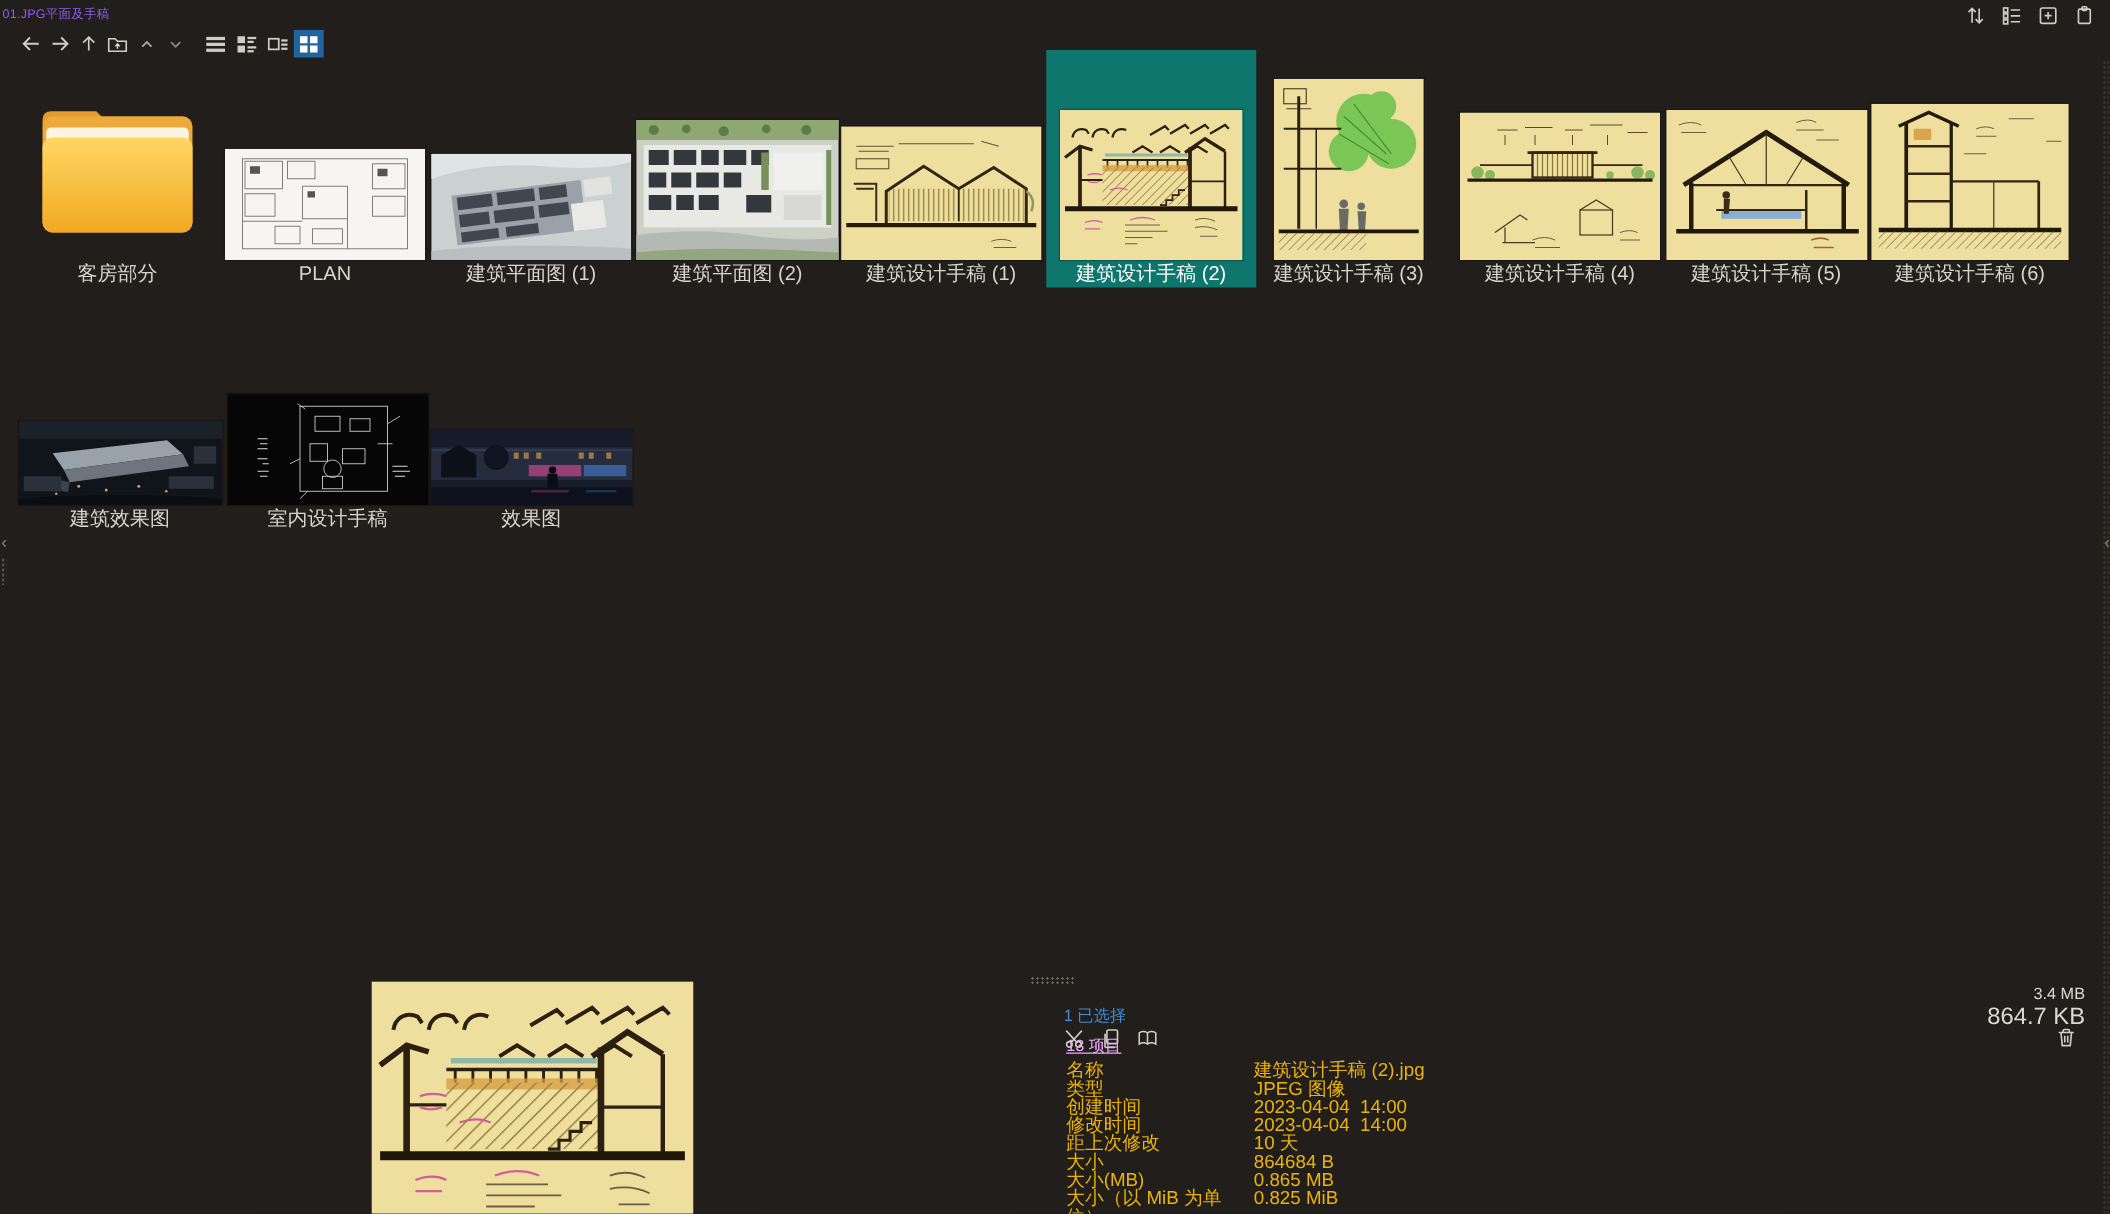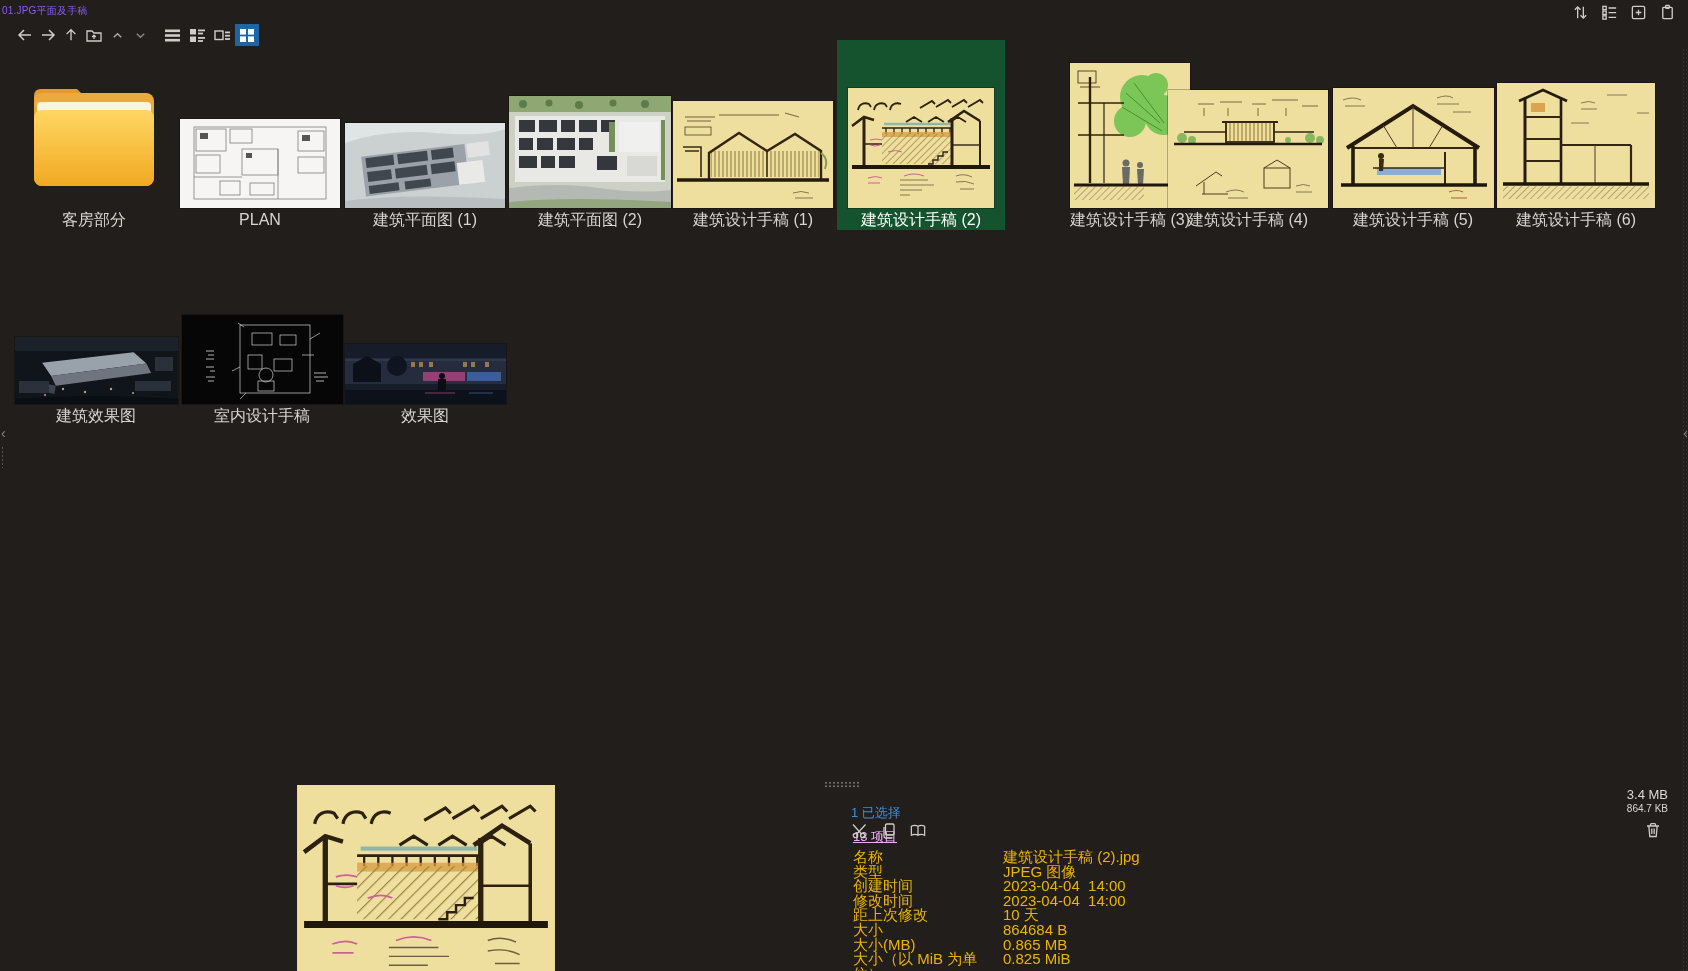--- a/index.html
+++ b/index.html
@@ -18,36 +18,36 @@
   .toolbar{left:14px;top:23px;height:24px;display:flex;align-items:center;}
   .tb{width:22px;height:22px;display:flex;align-items:center;justify-content:center;margin-right:1px;}
   .gap{width:8px;}
   .viewbtn{width:24px;height:22px;display:flex;align-items:center;justify-content:center;margin-right:1px;}
   .viewbtn.active{background:#20659f;}
   
   .tile{position:absolute;width:164px;display:flex;flex-direction:column;justify-content:flex-end;align-items:center;}
   .tile.r1{top:40px;height:188px;}
   .tile.r2{top:310px;height:114px;}
   .tile-label{margin-top:4px;height:16px;line-height:16px;font-size:16px;color:#d8d5d0;white-space:nowrap;text-align:center;}
-  .sel-bg{position:absolute;left:837px;top:40px;width:168px;height:190px;background:#14532d;}
+  .sel-bg{position:absolute;left:837px;top:40px;width:168px;height:190px;background:#0f766e;}
   .sel-bg .tile-label{color:#fff;}
   .thumb{display:block;box-shadow:0 0 0 1px rgba(0,0,0,.25);}
   
   .preview{left:297px;top:785px;width:258px;height:186px;overflow:hidden;}
   
   .drag-dots{left:824px;top:781px;width:36px;height:7px;
     background-image:radial-gradient(#6f6b65 1px, transparent 1.1px);background-size:4px 3.5px;}
   .status-items{left:853px;top:828px;font-size:13px;color:#f0abfc;text-decoration:underline;}
   .status-selected{left:851px;top:804px;font-size:13px;color:#3f8ed9;}
   .file-actions{left:851px;top:822px;display:flex;gap:11px;}
   .props{left:853px;top:850px;display:grid;grid-template-columns:150px auto;column-gap:0;
     font-size:15px;line-height:14.6px;color:#eab308;}
   .props .val{white-space:pre;}
   .foot-total{right:20px;top:787px;font-size:13px;color:#dcd9d4;text-align:right;}
-  .foot-selsize{right:20px;top:803px;font-size:10px;color:#dcd9d4;text-align:left;}
+  .foot-selsize{right:20px;top:803px;font-size:19px;color:#dcd9d4;text-align:left;}
   .trash-btn{left:1643px;top:820px;width:20px;height:20px;display:flex;align-items:center;justify-content:center;}
   
   .edge-chevron{font-size:14px;color:#8a8680;line-height:12px;}
   .edge-left-ch{left:1px;top:427px;}
   .edge-right-ch{right:0px;top:427px;}
   .edge-dots-v{width:4px;background-image:radial-gradient(#5a5651 0.9px, transparent 1px);background-size:3px 4px;}
   .edge-left-dots{left:1px;top:446px;height:22px;}
   .edge-right-strip{right:1px;top:48px;bottom:0;width:5px;opacity:.55;
     background-image:radial-gradient(#4a4641 0.8px, transparent 0.95px);background-size:3px 4px;}
 </style>
@@ -504,21 +504,21 @@
 
 <div class="sel-bg">
   <div class="tile r1" style="left:2px;top:0;width:164px">
     <svg class="thumb" width="146" height="120">
         <use href="#sy-sk2"></use>
       </svg>
     <div class="tile-label">建筑设计手稿 (2)</div>
   </div>
 </div>
 
-<div class="tile r1" style="left:1048px">
+<div class="tile r1" style="left:997px">
   <svg class="thumb" width="120" height="145">
       <use href="#sy-sk3"></use>
     </svg>
   <div class="tile-label">建筑设计手稿 (3)</div>
 </div>
 <div class="tile r1" style="left:1166px">
   <svg class="thumb" width="160" height="118">
       <use href="#sy-sk4"></use>
     </svg>
   <div class="tile-label">建筑设计手稿 (4)</div>

